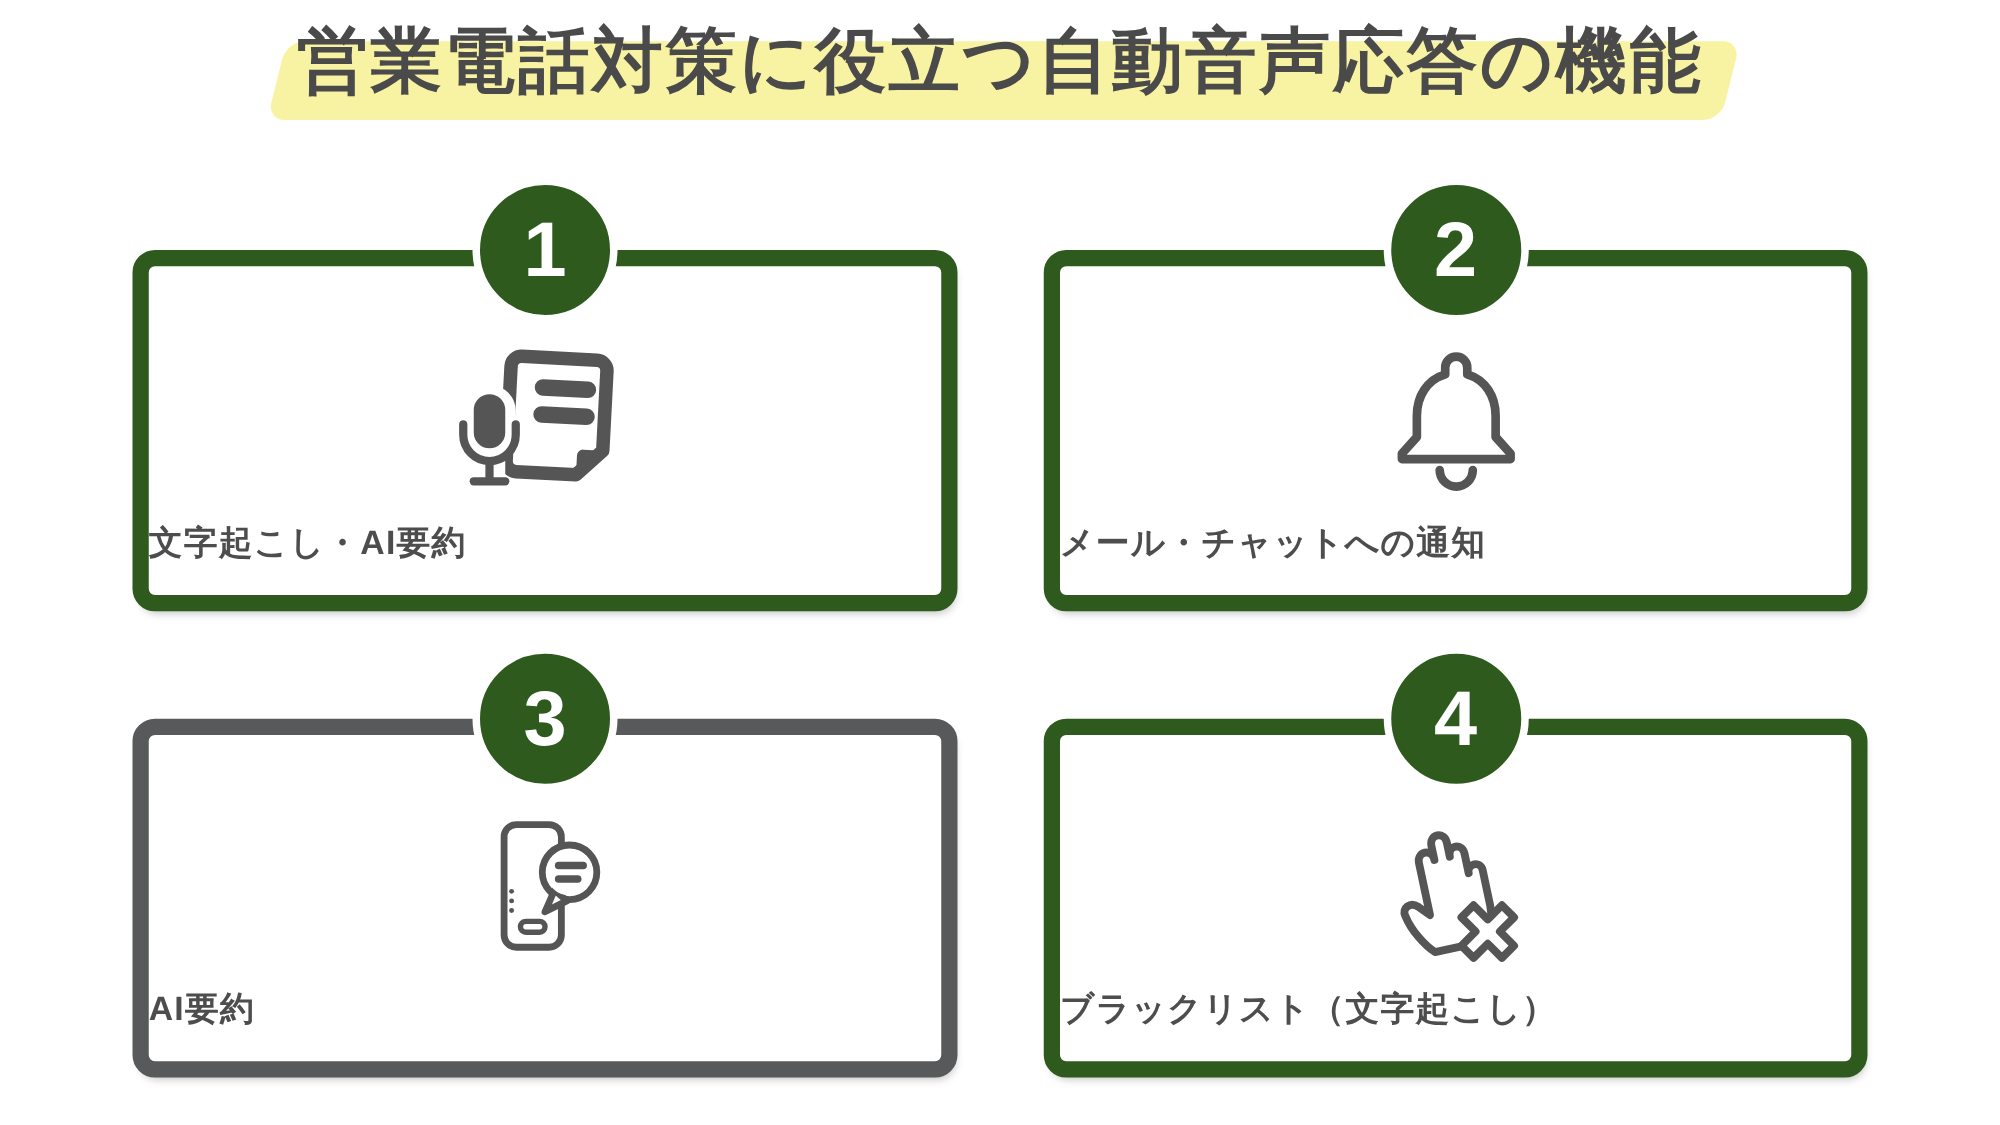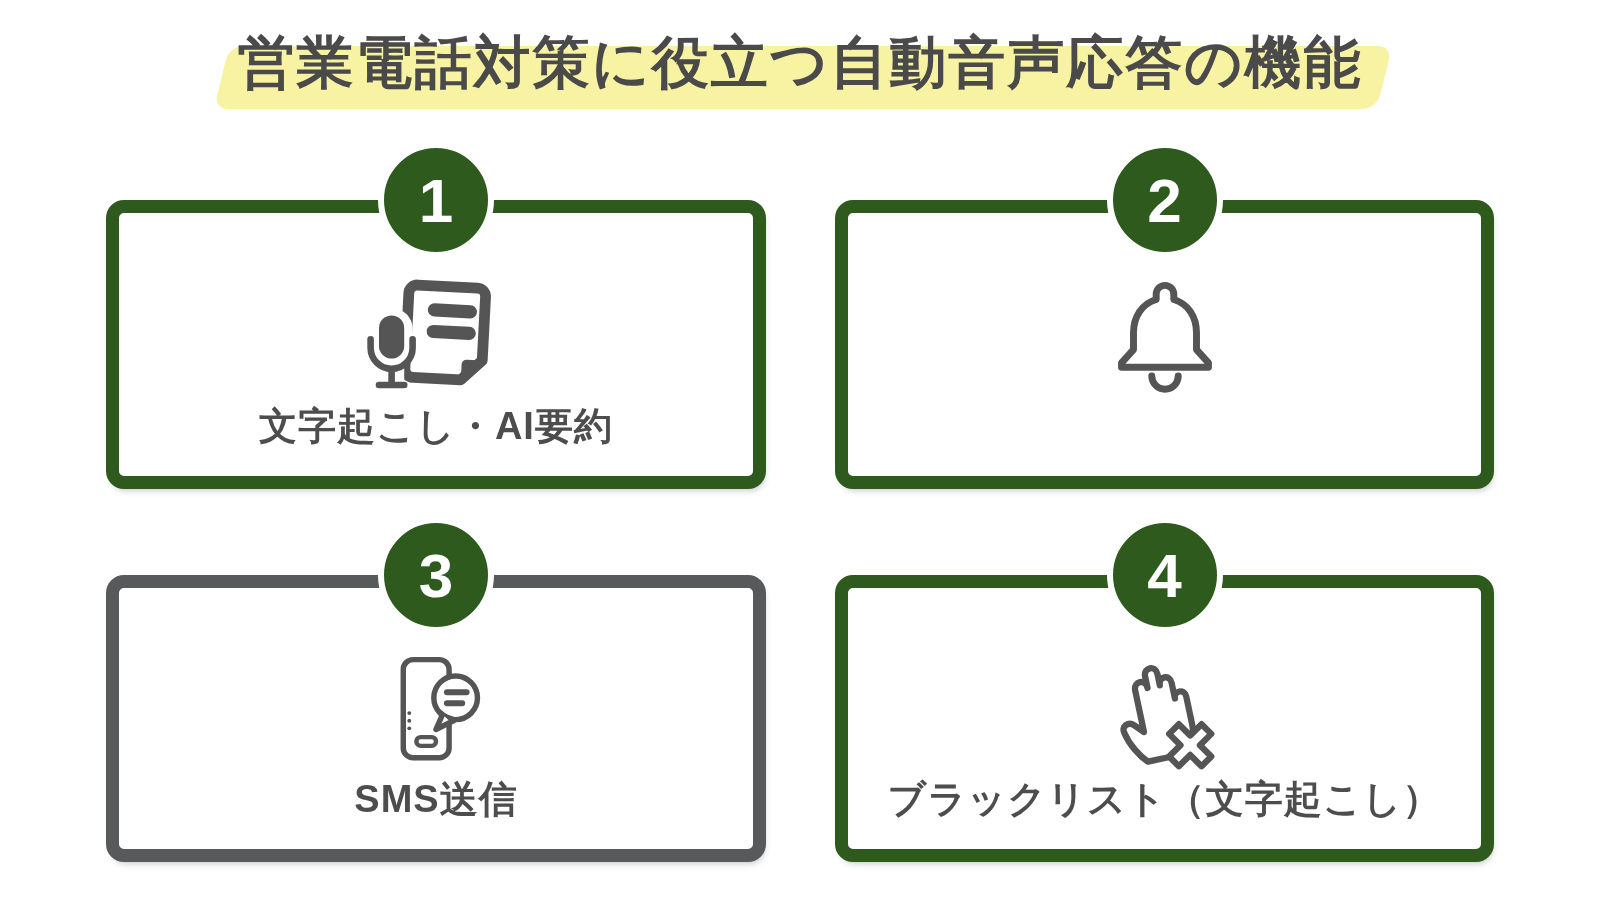--- a/index.html
+++ b/index.html
@@ -8,21 +8,21 @@
   }
   *{margin:0;padding:0;box-sizing:border-box;}
   html,body{width:1600px;height:900px;overflow:hidden;}
   body{
     background:var(--background);
     font-family:"Liberation Sans","DejaVu Sans",sans-serif;
     position:relative;
   }
   
   .title-wrap{
-    position:absolute; top:24px; left:50%; transform:translateX(-50%);
+    position:absolute; top:11px; left:50%; transform:translateX(-50%);
     white-space:nowrap;
   }
   .title-highlight{
     position:absolute; left:-16px; right:-22px; top:22px; bottom:-8px;
     background:var(--highlight);
     transform:skewX(-14deg);
     border-radius:14px;
     z-index:0;
   }
   .title-text{
@@ -53,22 +53,21 @@
     font-size:62px; font-weight:700;
     z-index:2;
   }
   .icon-box{
     position:absolute; left:0; right:0; top:58px; height:132px;
     display:flex; align-items:center; justify-content:center;
     color:var(--icon);
   }
   .card-label{
     position:absolute; left:0; right:0; bottom:24px;
-    text-align:center;
-    font-size:38px; font-weight:800; letter-spacing:1px;
+    font-size:27px; font-weight:800; letter-spacing:1px;
     color:var(--text);
   }
 </style>
 </head>
 <body>
 
 <div class="title-wrap">
   <span class="title-highlight"></span>
   <h1 class="title-text">営業電話対策に役立つ自動音声応答の機能</h1>
 </div>
@@ -99,41 +98,42 @@
 <div class="card" id="card-2" style="border-color: rgb(46, 90, 30);">
   <div class="badge">
     <span>2</span>
   </div>
   <div class="icon-box">
     <svg width="126" height="126" viewBox="0 0 100 100" aria-hidden="true">
       <path d="M50 9 c3.9 0 7 3.1 7 7 l0 4.2 c11.5 3.4 18 14 18 26.3 v13.5 l9.5 10.5 v3.5 h-69 v-3.5 l9.5 -10.5 v-13.5 c0 -12.3 6.5 -22.9 18 -26.3 l0 -4.2 c0 -3.9 3.1 -7 7 -7 z" fill="none" stroke="currentColor" stroke-width="5.5" stroke-linejoin="round"></path>
       <path d="M39.5 81 a10.5 10.5 0 0 0 21 0" fill="none" stroke="currentColor" stroke-width="5.5" stroke-linecap="round"></path>
     </svg>
   </div>
+  <div class="card-label">メール・チャットへの通知</div>
 </div>
 
 <div class="card" id="card-3" style="border-color: rgb(88, 89, 91);">
   <div class="badge">
     <span>3</span>
   </div>
   <div class="icon-box">
     <svg width="120" height="120" viewBox="0 0 110 110" aria-hidden="true">
       <rect x="25" y="7" width="42" height="90" rx="9" fill="none" stroke="currentColor" stroke-width="5"></rect>
       <rect x="37" y="78" width="18" height="8" rx="4" fill="none" stroke="currentColor" stroke-width="4"></rect>
       <circle cx="30.5" cy="56" r="1.8" fill="currentColor"></circle>
       <circle cx="30.5" cy="63" r="1.8" fill="currentColor"></circle>
       <circle cx="30.5" cy="70" r="1.8" fill="currentColor"></circle>
       <circle cx="73" cy="42" r="20" fill="#ffffff" stroke="currentColor" stroke-width="5"></circle>
       <path d="M62 55 L55 71 L71 63 z" fill="#ffffff" stroke="currentColor" stroke-width="5" stroke-linejoin="round"></path>
       <circle cx="73" cy="42" r="17" fill="#ffffff"></circle>
       <line x1="65" y1="37" x2="83" y2="37" stroke="currentColor" stroke-width="5.5" stroke-linecap="round"></line>
       <line x1="65" y1="47" x2="79" y2="47" stroke="currentColor" stroke-width="5.5" stroke-linecap="round"></line>
     </svg>
   </div>
-  <div class="card-label">SMS送信</div>
+  <div class="card-label">AI要約</div>
 </div>
 
 <div class="card" id="card-4" style="border-color: rgb(46, 90, 30);">
   <div class="badge">
     <span>4</span>
   </div>
   <div class="icon-box">
     <svg width="126" height="126" viewBox="0 0 110 110" aria-hidden="true">
       <g transform="rotate(-12 52 58)">
         <path d="M32 95

